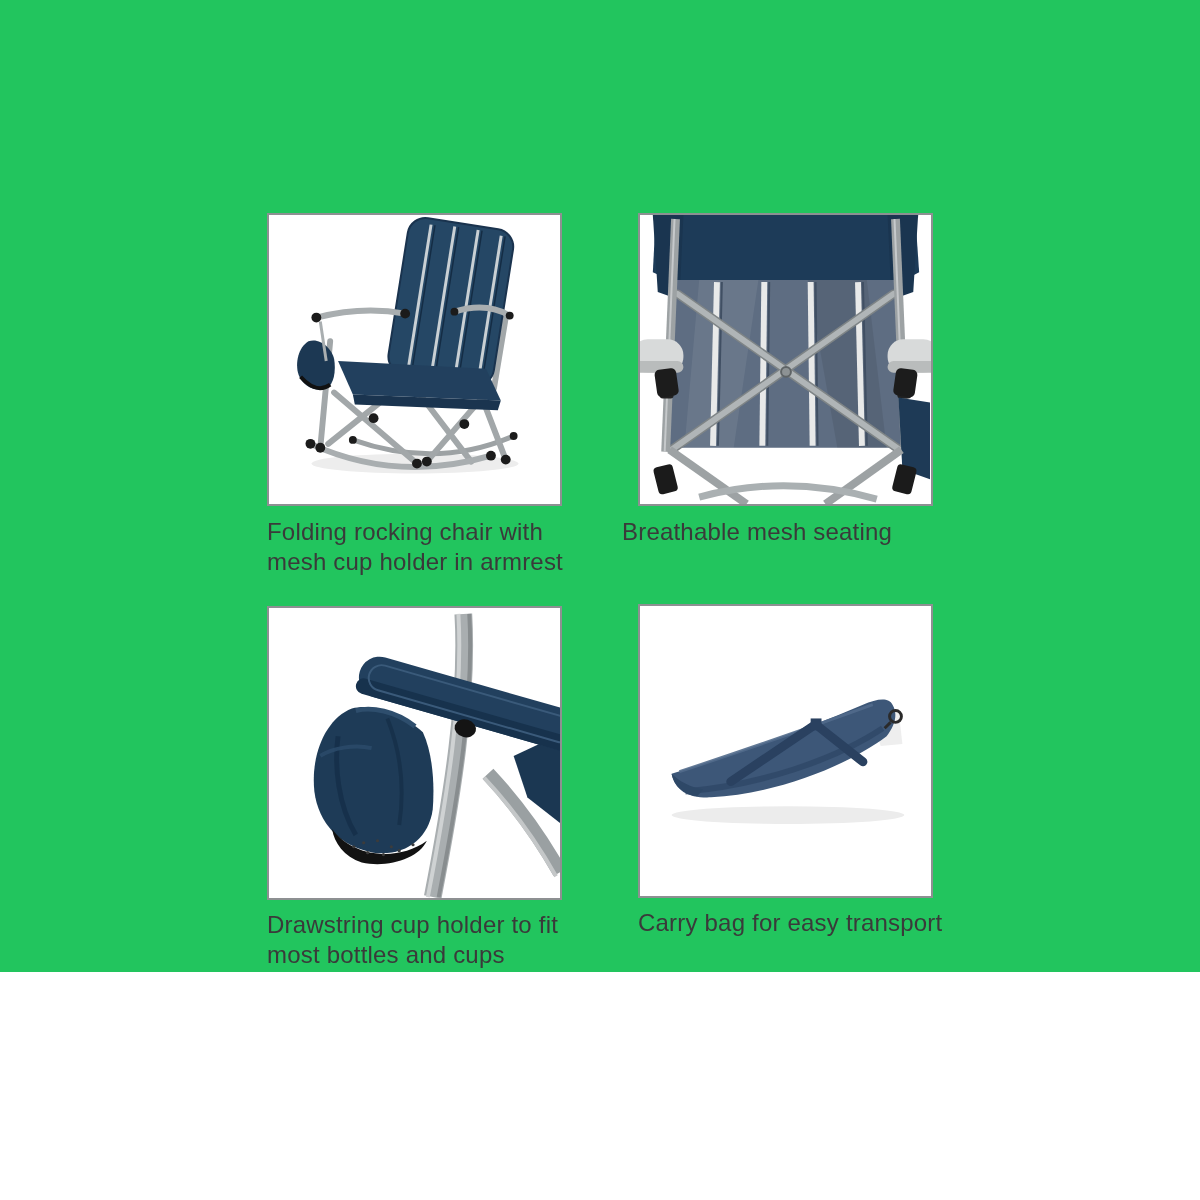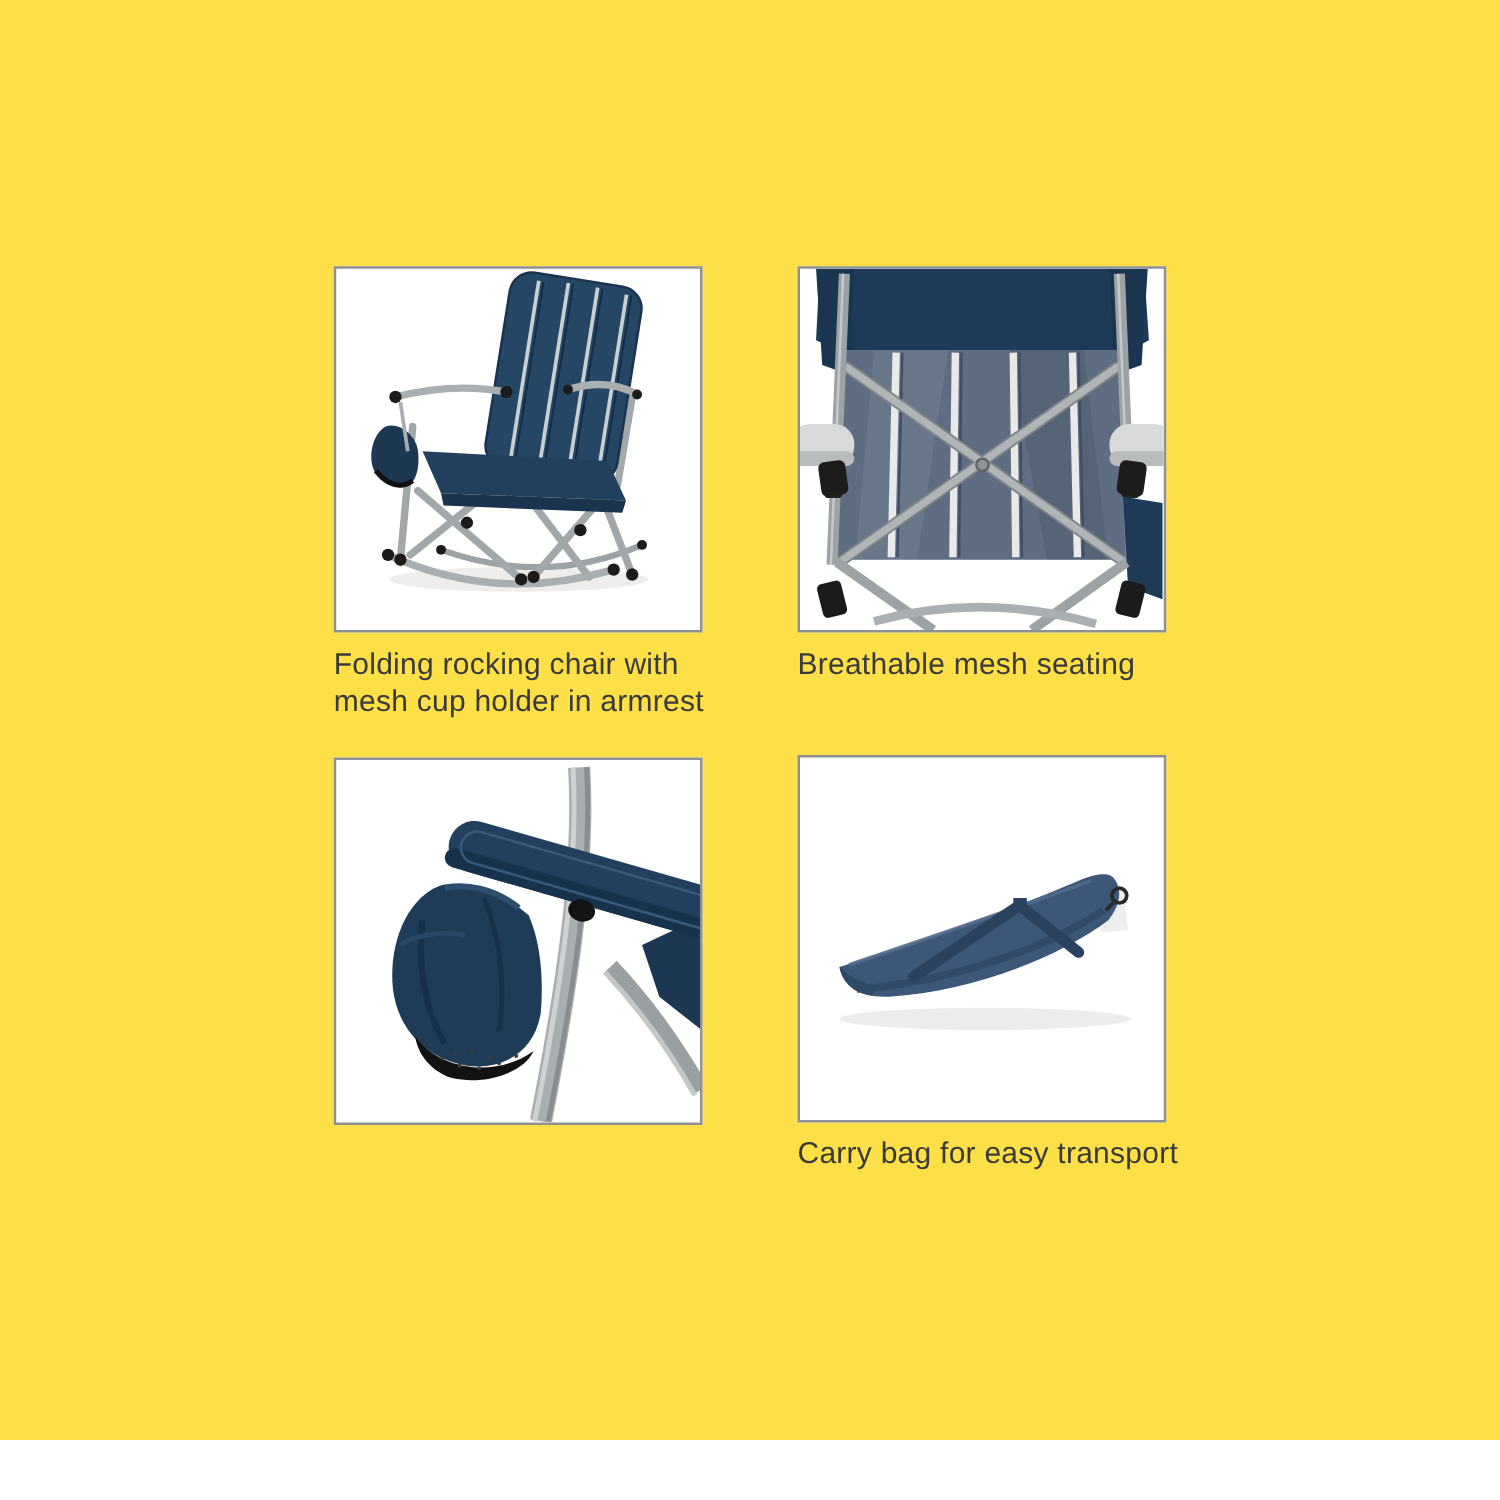--- a/index.html
+++ b/index.html
@@ -1,35 +1,35 @@
 <!DOCTYPE html>
 <html><head>
 <meta charset="utf-8">
 <style>
   html,body{margin:0;padding:0;background:#ffffff;}
   .stage{
-    position:relative;width:1200px;height:1152px;background:#fde047;
+    position:relative;width:1200px;height:972px;background:#22c55e;
     font-family:"Liberation Sans",sans-serif;overflow:hidden;
   }
   .panel{
     position:absolute;margin:0;box-sizing:border-box;
     border:2px solid #8d9092;background:#ffffff;overflow:hidden;
   }
   .panel svg{display:block;width:100%;height:100%;}
   .p1{left:267px;top:213px;width:295px;height:293px;}
   .p2{left:638px;top:213px;width:295px;height:293px;}
   .p3{left:267px;top:606px;width:295px;height:294px;}
   .p4{left:638px;top:604px;width:295px;height:294px;}
   .caption{
     position:absolute;width:340px;color:#3a3a3a;
     font-size:24px;line-height:30px;letter-spacing:0.2px;
     white-space:pre-line;
   }
   .c1{left:267px;top:517px;}
-  .c2{left:638px;top:517px;}
+  .c2{left:622px;top:517px;}
   .c3{left:267px;top:910px;}
   .c4{left:638px;top:908px;}
   .footer{
     position:absolute;left:0;right:0;top:1160px;text-align:center;
     font-style:italic;font-size:25px;color:#3c3c3c;letter-spacing:0.3px;
   }
 </style>
 </head>
 <body>
 
@@ -213,16 +213,18 @@
       <path d="M173,114 L184,114 L184,126 L173,126 Z" fill="#2a4160"></path>
 
       <circle cx="259" cy="112" r="6" fill="none" stroke="#2a2a2a" stroke-width="3"></circle>
       <line x1="254" y1="118" x2="248" y2="124" stroke="#2a2a2a" stroke-width="3"></line>
     </svg>
   </figure>
 
   <div class="caption c1">Folding rocking chair with
 mesh cup holder in armrest</div>
   <div class="caption c2">Breathable mesh seating</div>
+  <div class="caption c3">Drawstring cup holder to fit
+most bottles and cups</div>
   <div class="caption c4">Carry bag for easy transport</div>
 
 
 </div>
 
 </body></html>

